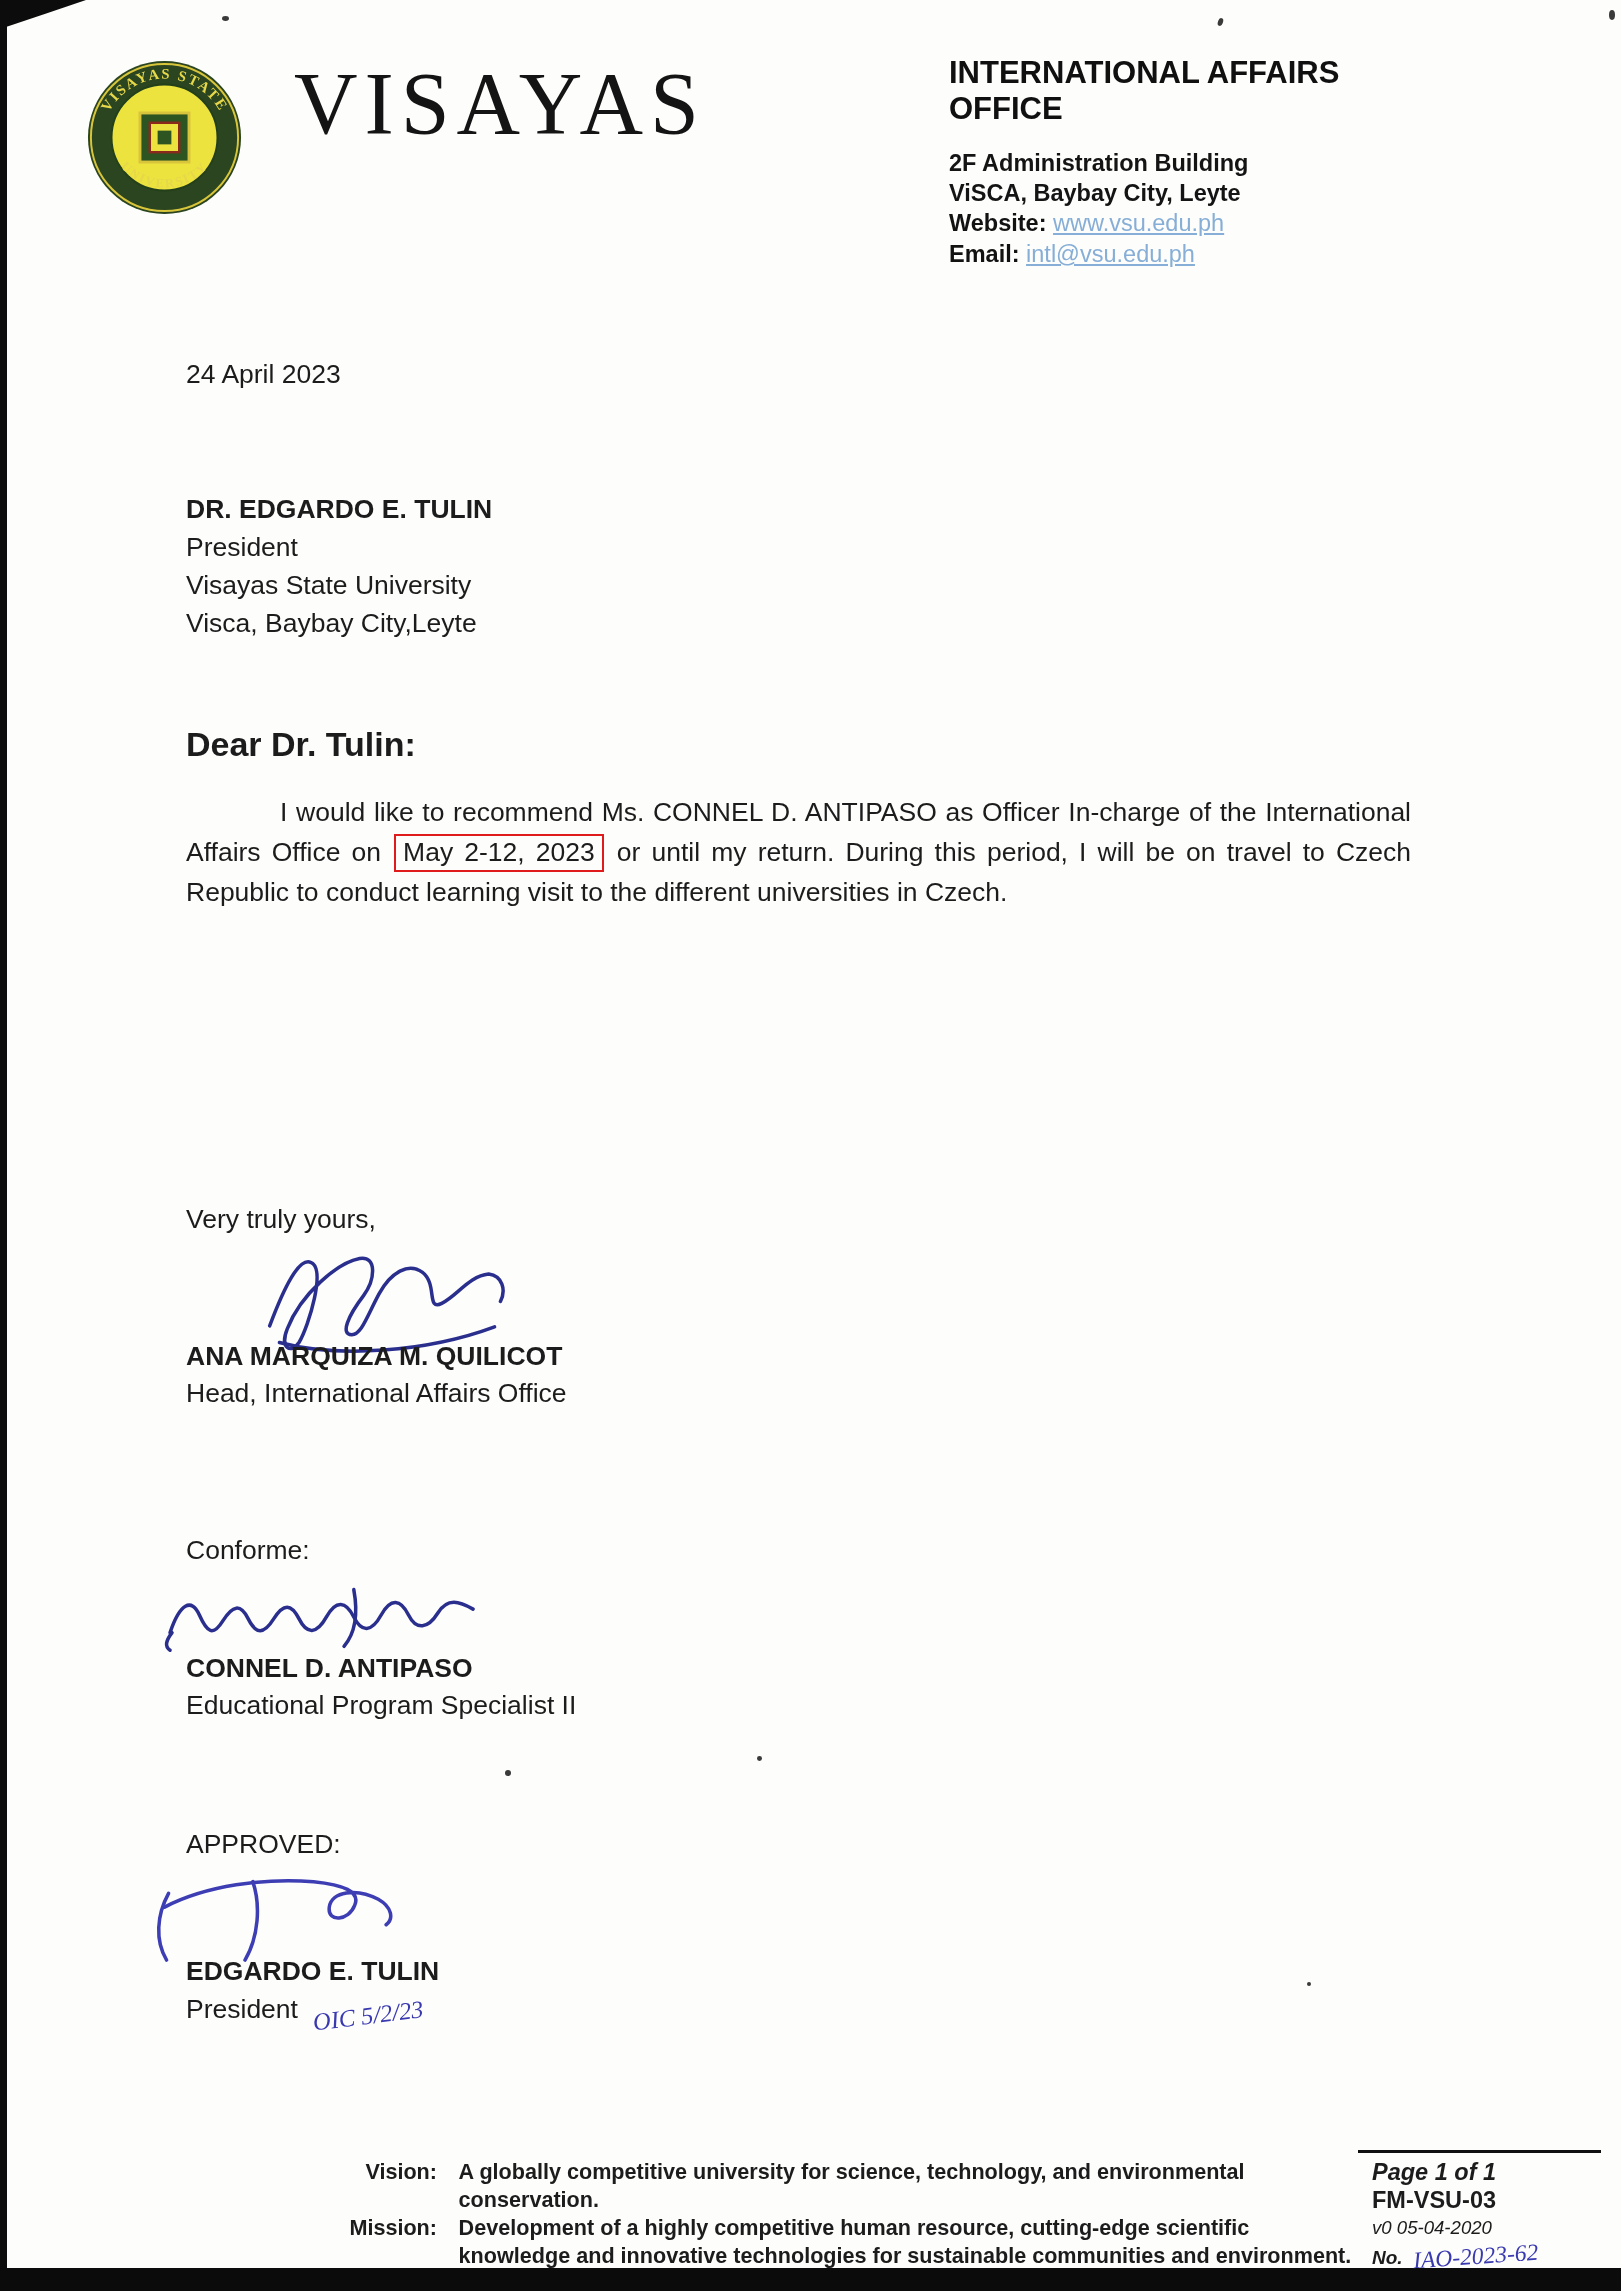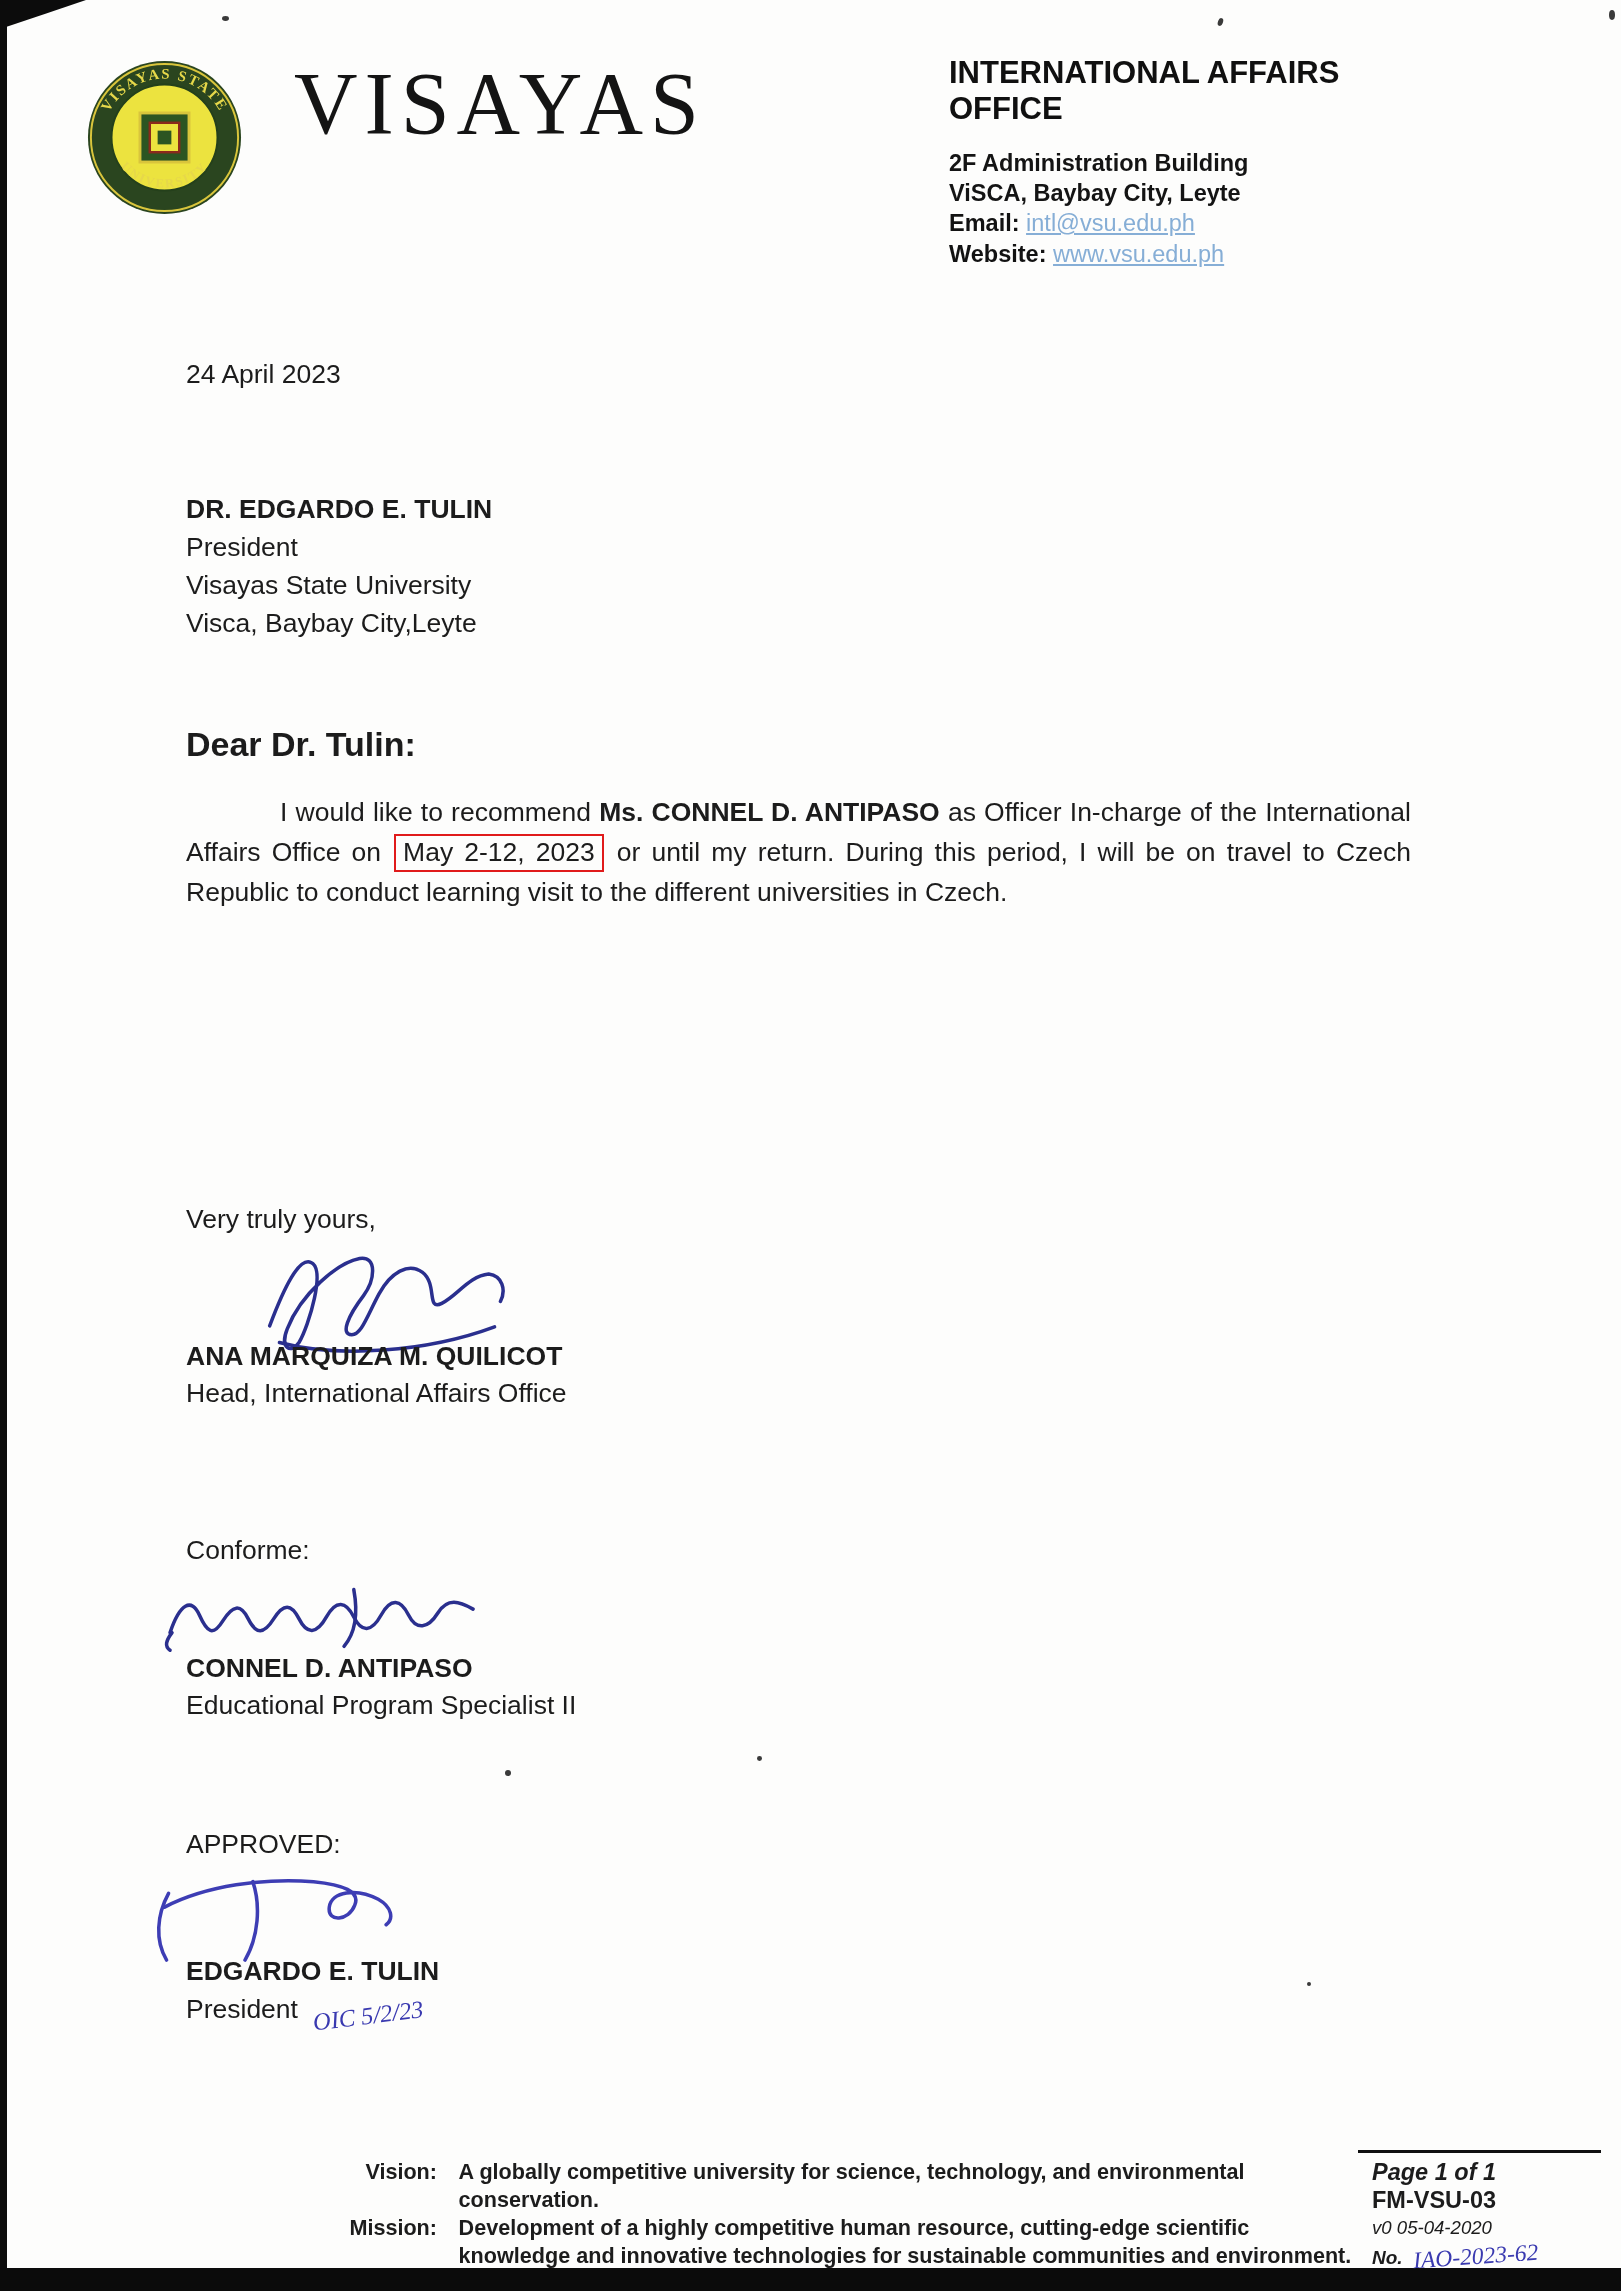--- a/index.html
+++ b/index.html
@@ -40,21 +40,21 @@
   .date{position:absolute;left:186px;top:359px;font-size:26.5px;}
   .recipient{position:absolute;left:186px;top:490px;font-size:26.5px;line-height:38px;}
   .recipient .name{font-weight:700;}
   .salutation{position:absolute;left:186px;top:725px;font-size:34px;font-weight:700;}
   .para{
     position:absolute;left:186px;width:1225px;font-size:26.5px;line-height:40px;
     text-align:justify;text-indent:94px;
   }
   .p1{top:792px;}
   .p2{top:943px;}
-  .b{font-weight:700;}
+  .b{font-weight:400;}
   .redbox{
     border:2.9px solid #e01b1b;padding:1px 6.9px 2.9px;margin:0 2px;white-space:nowrap;
   }
   .closing{position:absolute;left:186px;top:1204px;font-size:26.5px;}
   .sig-name{position:absolute;left:186px;font-size:26.5px;font-weight:700;}
   .sig-title{position:absolute;left:186px;font-size:26.5px;}
   .label-line{position:absolute;left:186px;font-size:26.5px;}
   .sig{position:absolute;}
   .sig path{fill:none;stroke:#2a2f8e;stroke-width:3.6;stroke-linecap:round;stroke-linejoin:round;}
   .sig.tulin path{stroke:#3d3db4;}
@@ -122,26 +122,26 @@
     <div class="main">VISAYAS</div>
   </div>
 
   <div class="office">
     <div class="title">INTERNATIONAL AFFAIRS OFFICE</div>
     <div class="addr">
       <div>2F Administration Building</div>
       <div>ViSCA, Baybay City, Leyte</div>
     </div>
     <div class="contact">
+      <span class="lbl">Website:</span>
+      <span class="link">www.vsu.edu.ph</span>
+    </div>
+    <div class="contact">
       <span class="lbl">Email:</span>
       <span class="link">intl@vsu.edu.ph</span>
-    </div>
-    <div class="contact">
-      <span class="lbl">Website:</span>
-      <span class="link">www.vsu.edu.ph</span>
     </div>
   </div>
 
   <div class="date">24 April 2023</div>
 
   <div class="recipient">
     <div class="name">DR. EDGARDO E. TULIN</div>
     <div>President</div>
     <div>Visayas State University</div>
     <div>Visca, Baybay City,Leyte</div>

